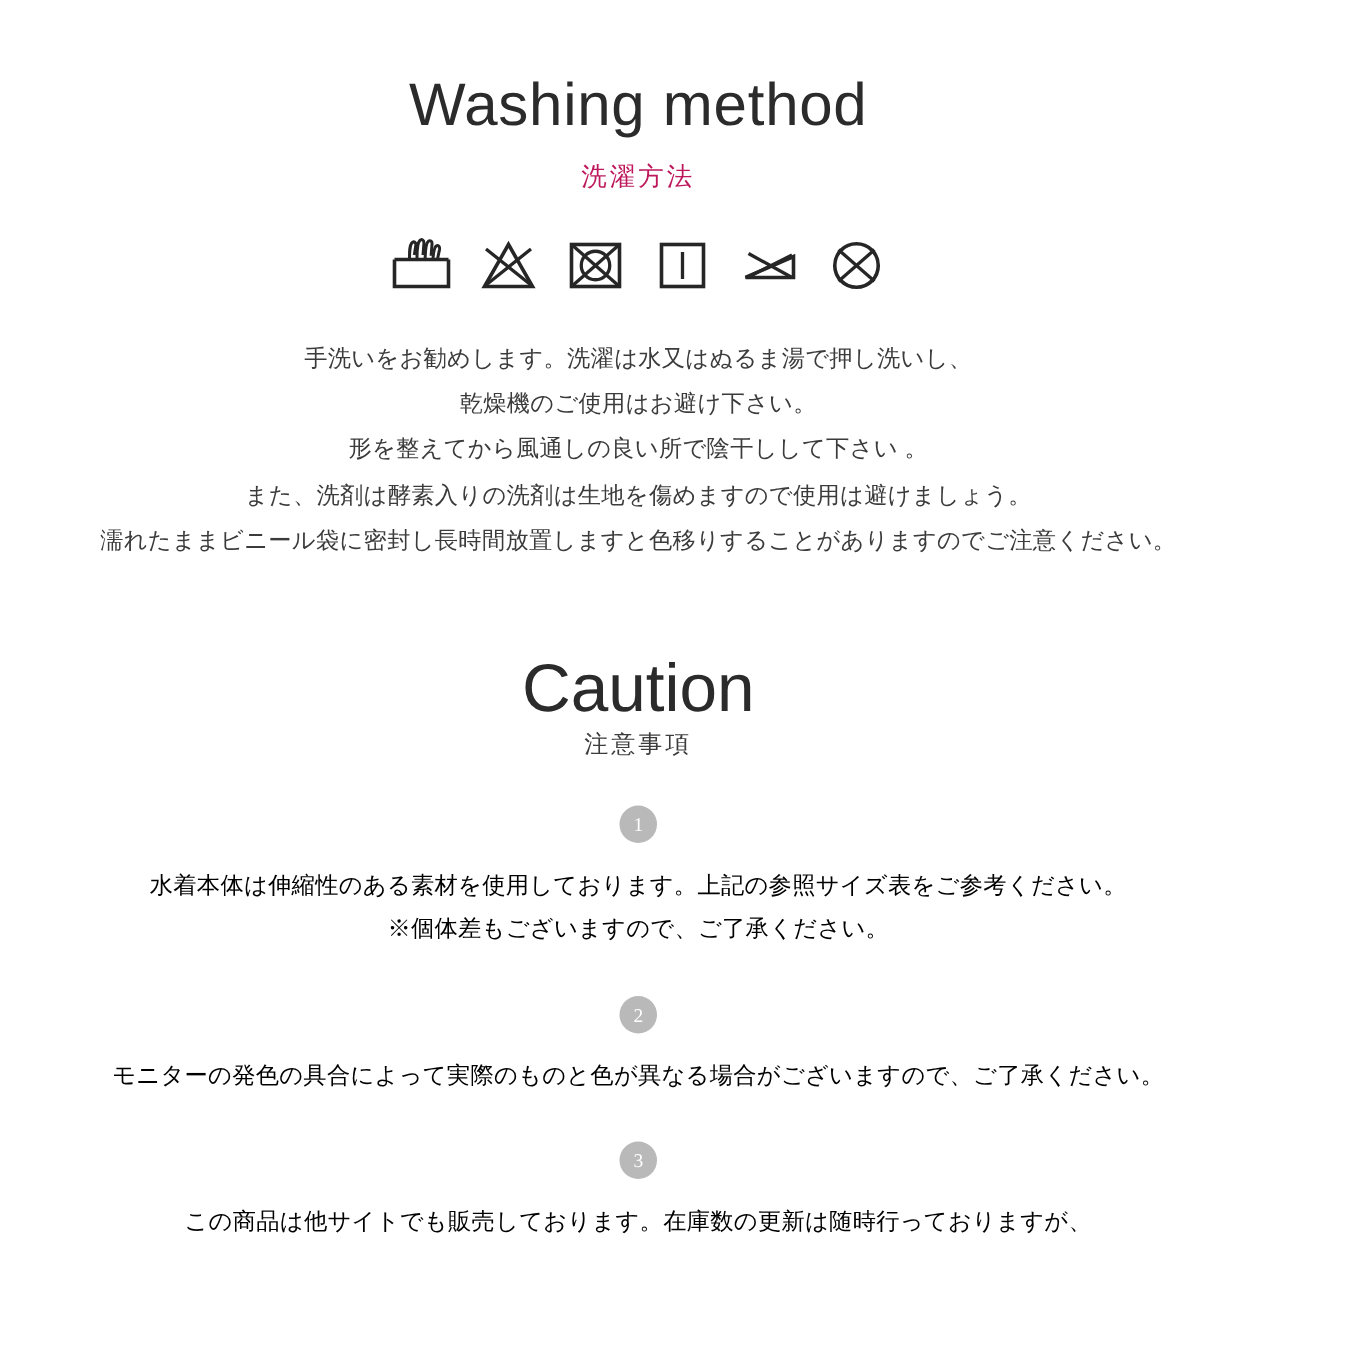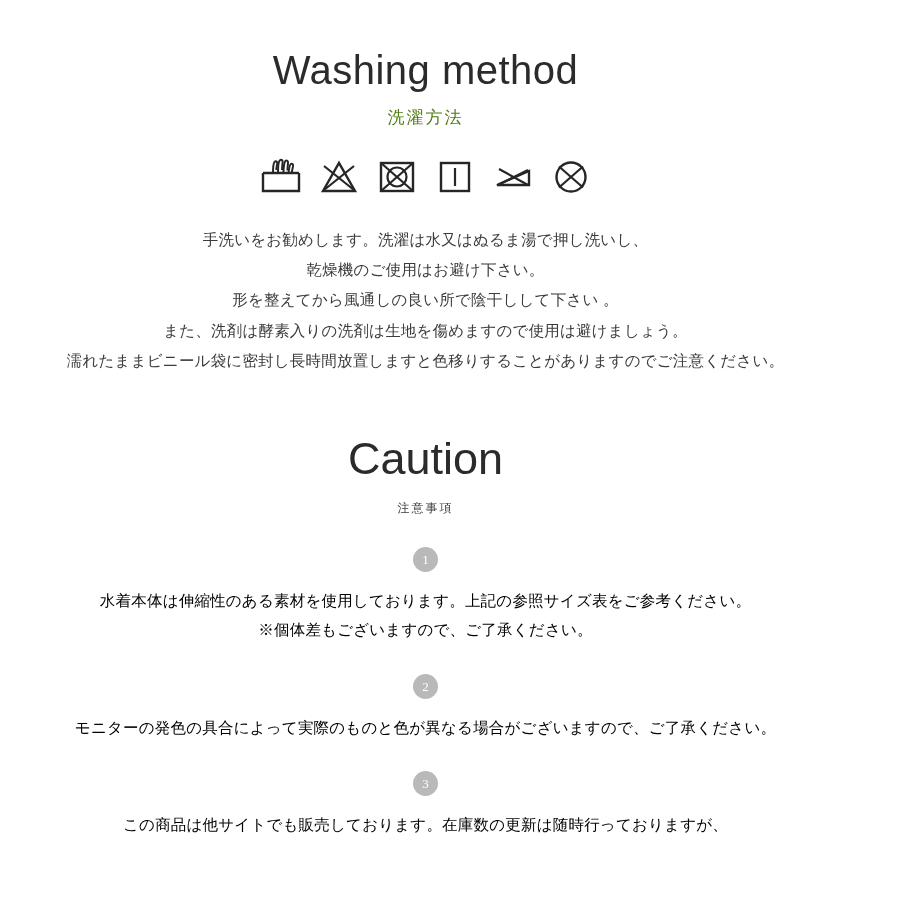--- a/index.html
+++ b/index.html
@@ -30,21 +30,21 @@
     font-size: 40px;
     font-weight: 400;
     letter-spacing: 0.5px;
     color: #2b2b2b;
     line-height: 1.1;
     margin: 0;
   }
   .title-ja {
     font-size: 17px;
     font-weight: 400;
-    color: #4d7c0f;
+    color: #be185d;
     letter-spacing: 2px;
     margin-top: 14px;
   }
 
   .symbols {
     margin-top: 28px;
     display: flex;
     justify-content: center;
     align-items: center;
     gap: 14px;
@@ -70,24 +70,24 @@
     text-align: center;
   }
   .caution-title-en {
     font-size: 45px;
     font-weight: 400;
     color: #2b2b2b;
     line-height: 1.1;
     margin: 0;
   }
   .caution-title-ja {
-    font-size: 12px;
+    font-size: 16px;
     color: #3c3c3c;
     letter-spacing: 2px;
-    margin-top: 16px;
+    margin-top: 2px;
   }
 
   .note-block {
     margin-top: 30px;
   }
   .note-badge {
     width: 25px;
     height: 25px;
     border-radius: 50%;
     background: #b9b9b9;

